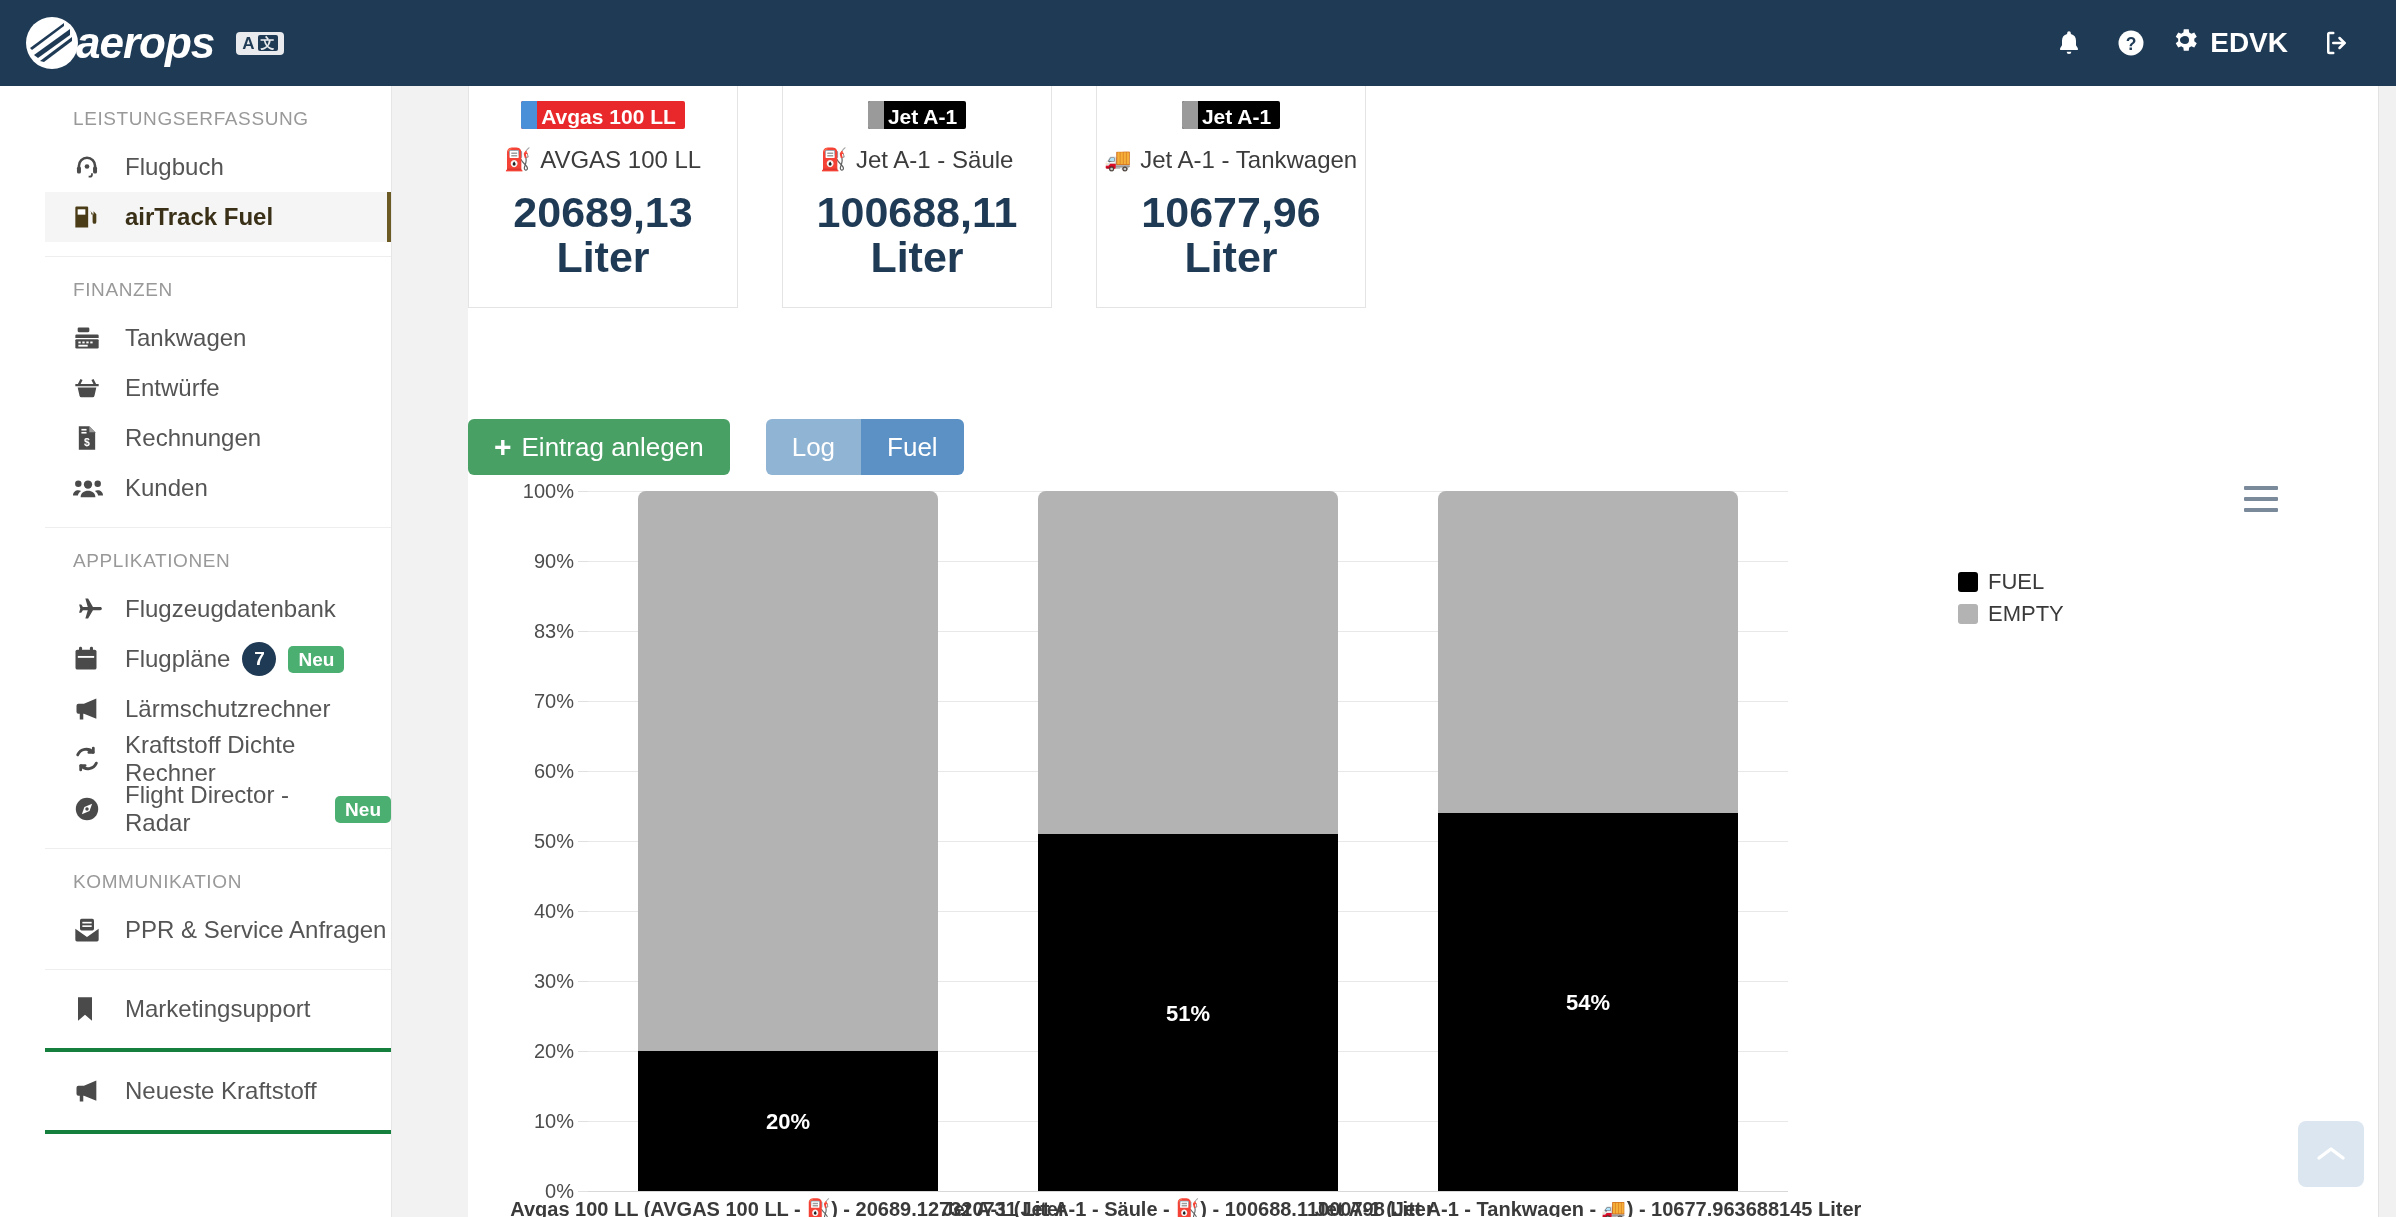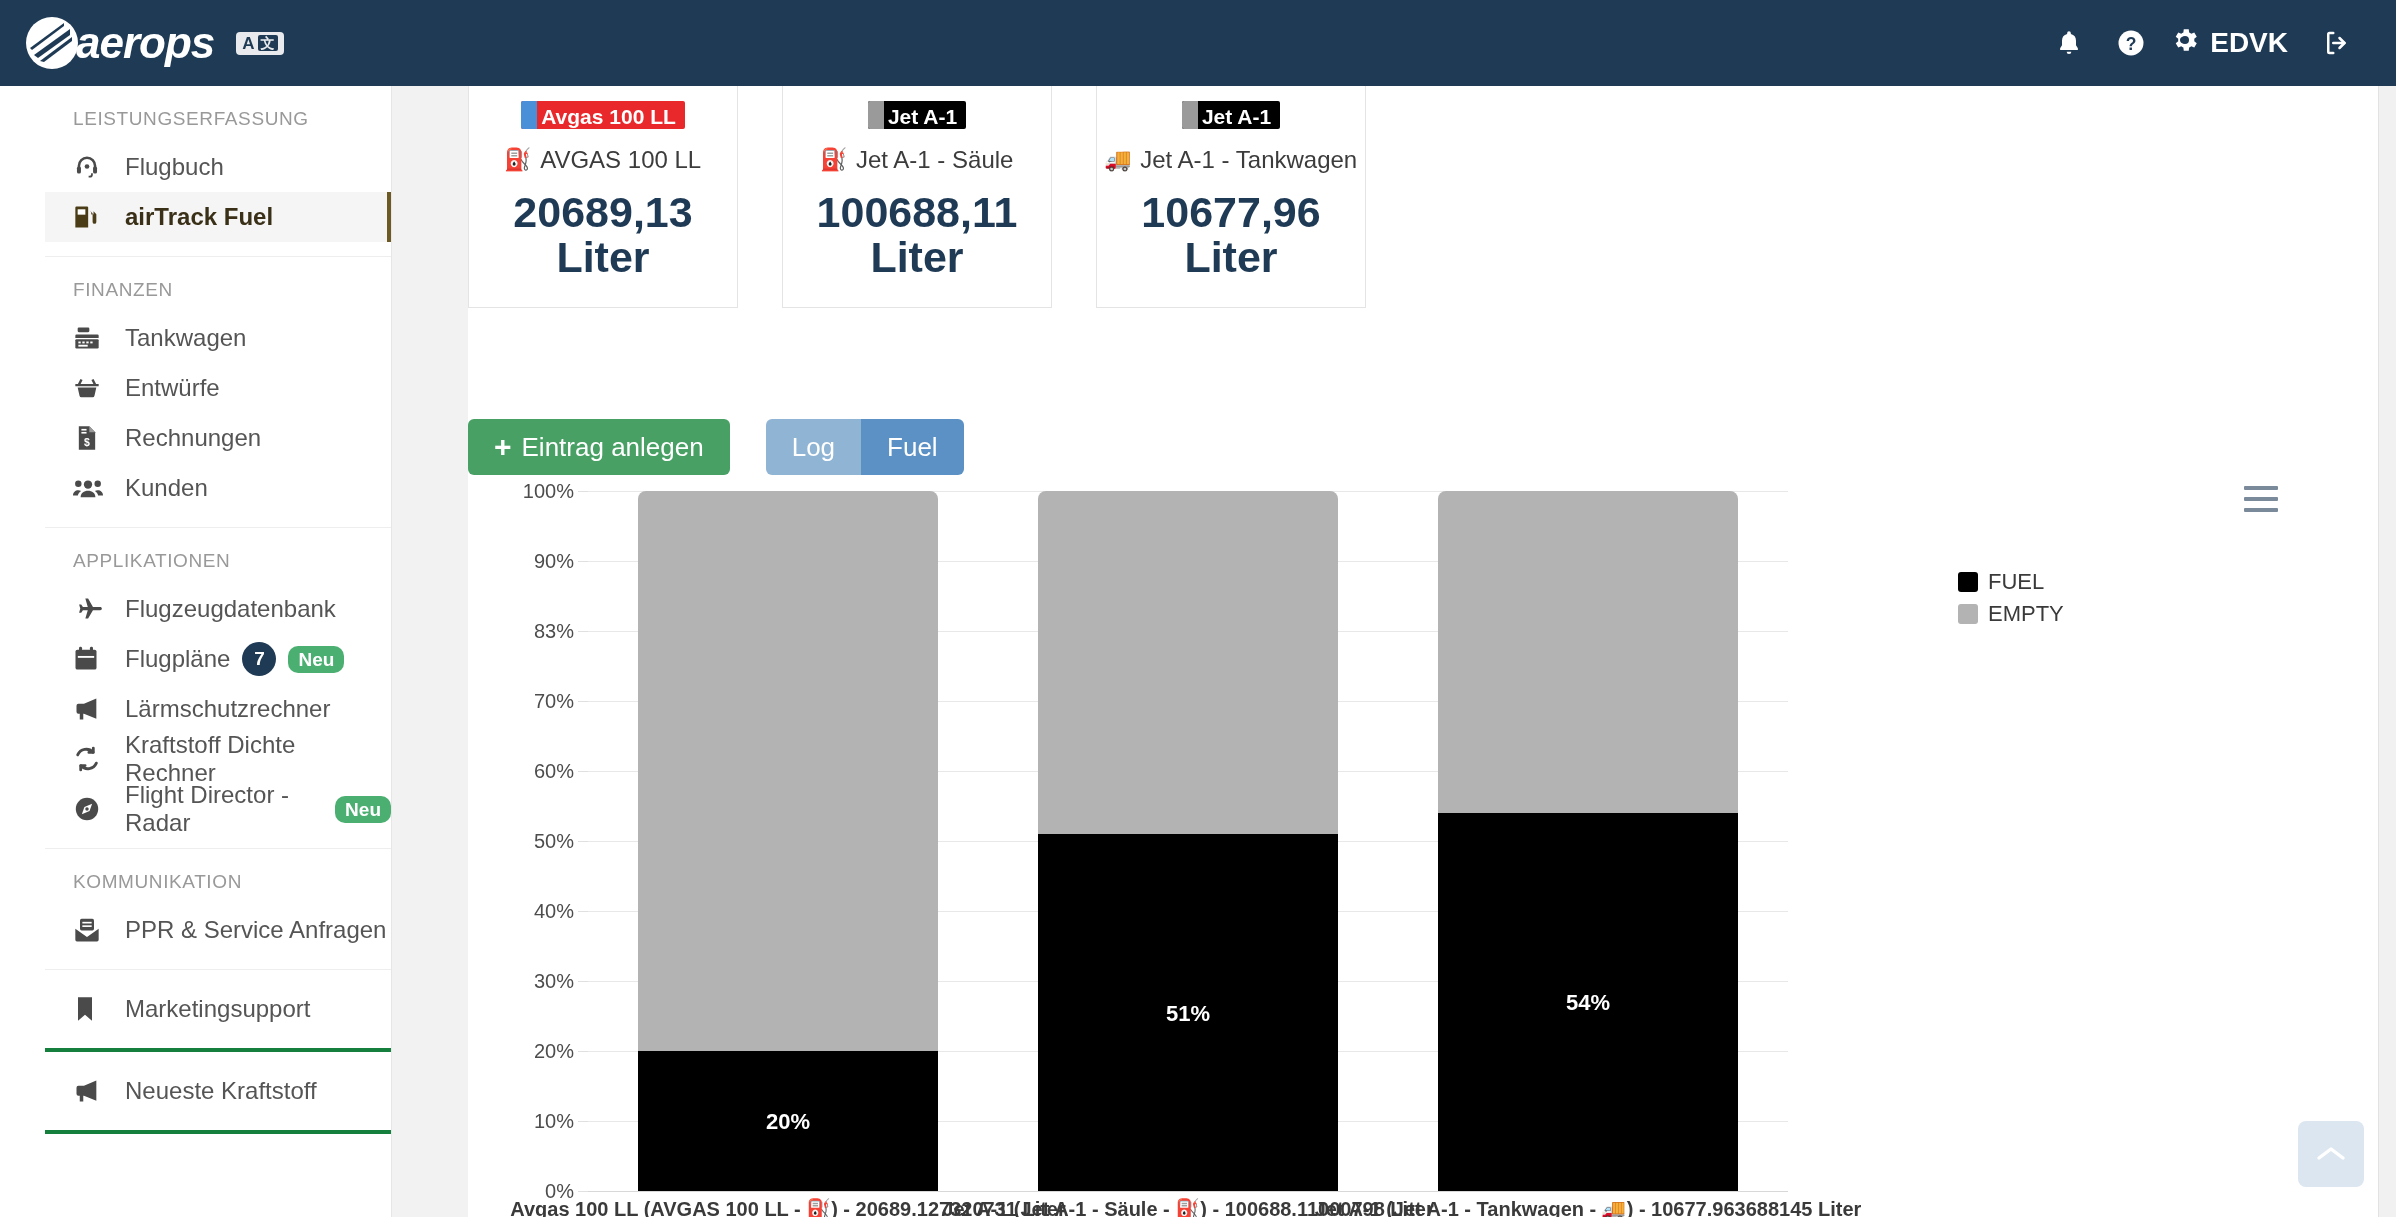--- a/index.html
+++ b/index.html
@@ -87,21 +87,21 @@
     content: ""; position: absolute; right: 0; top: 0;
     width: 4px; height: 100%; background: #6b5a23;
   }
   .badge-count {
     background: #1f3a55; color: #fff; border-radius: 999px;
     min-width: 34px; height: 34px; font-size: 19px; font-weight: bold;
     display: inline-flex; align-items: center; justify-content: center;
     margin-left: 12px; padding: 0 8px;
   }
   .badge-new {
-    background: #4caf72; color: #fff; border-radius: 10px;
+    background: #4caf72; color: #fff; border-radius: 5px;
     font-size: 19px; font-weight: bold; padding: 4px 10px;
     margin-left: 12px; line-height: 1;
   }
   .side-single { border-bottom: 4px solid #15803d; padding: 14px 0; }
 
   
   .main {
     position: absolute; top: 86px; left: 392px;
     width: 2004px; height: 1131px;
     background: #f2f2f2;

